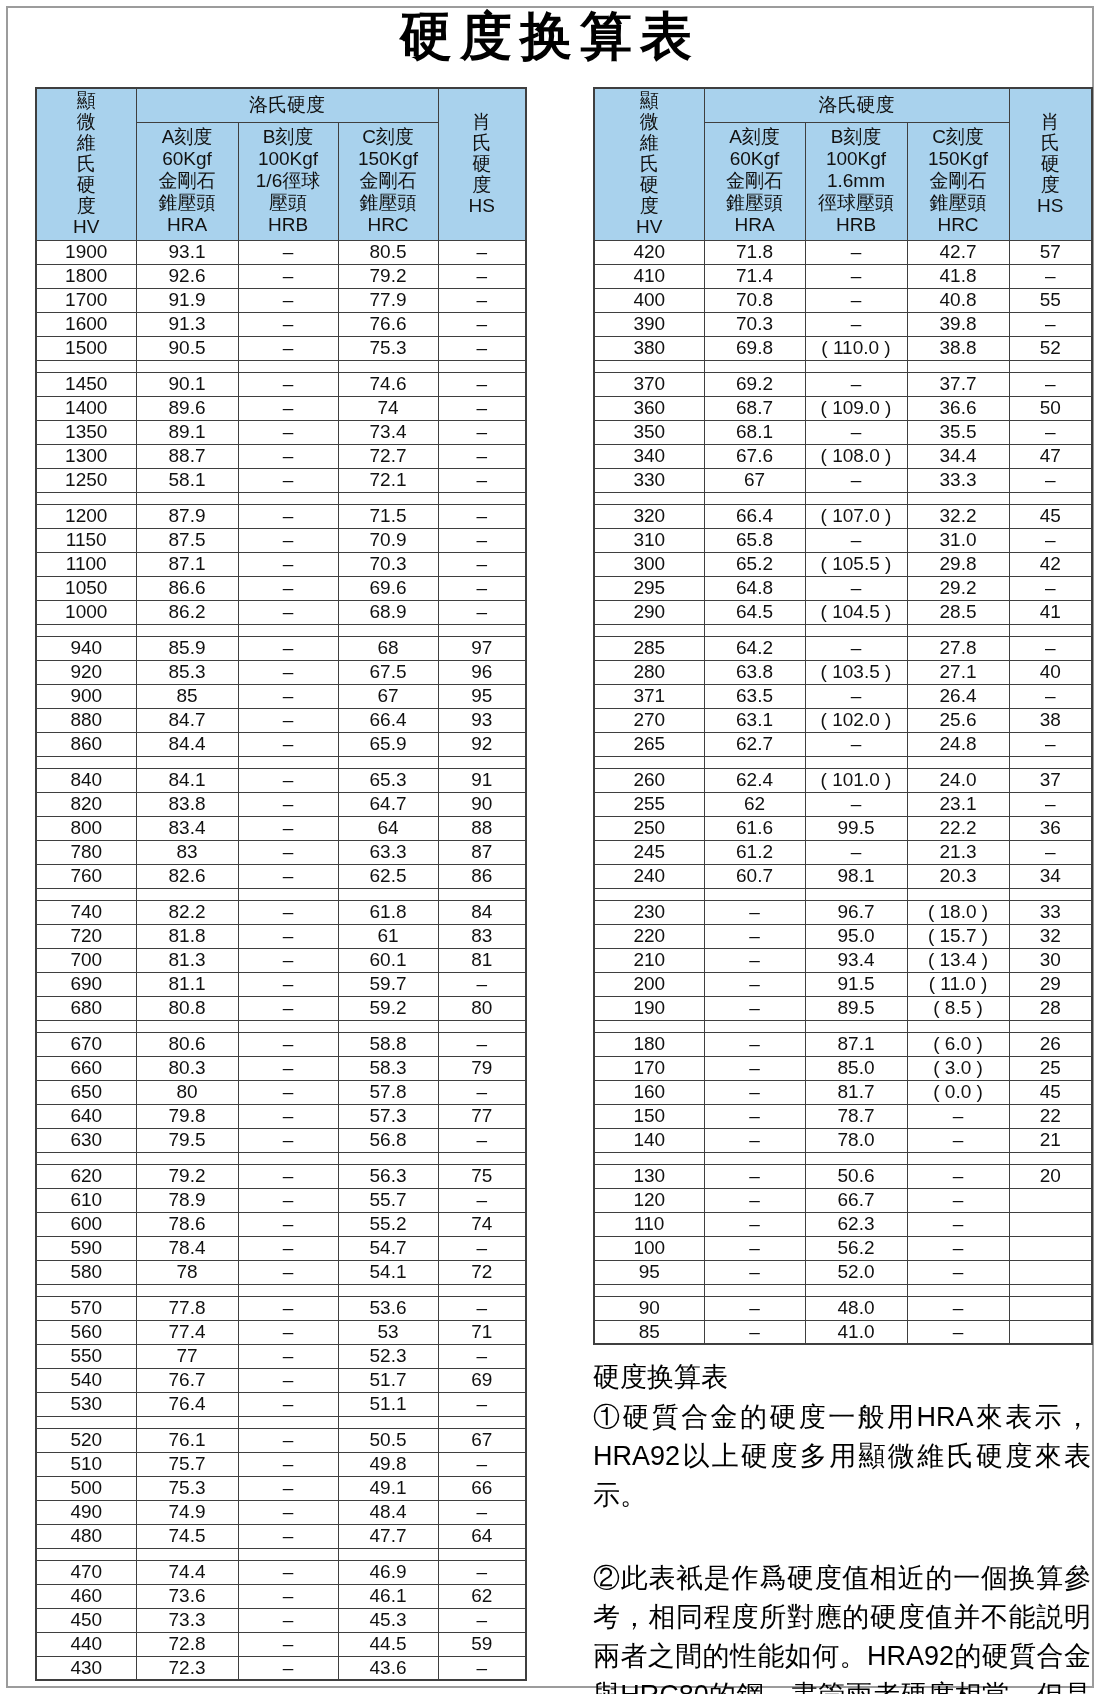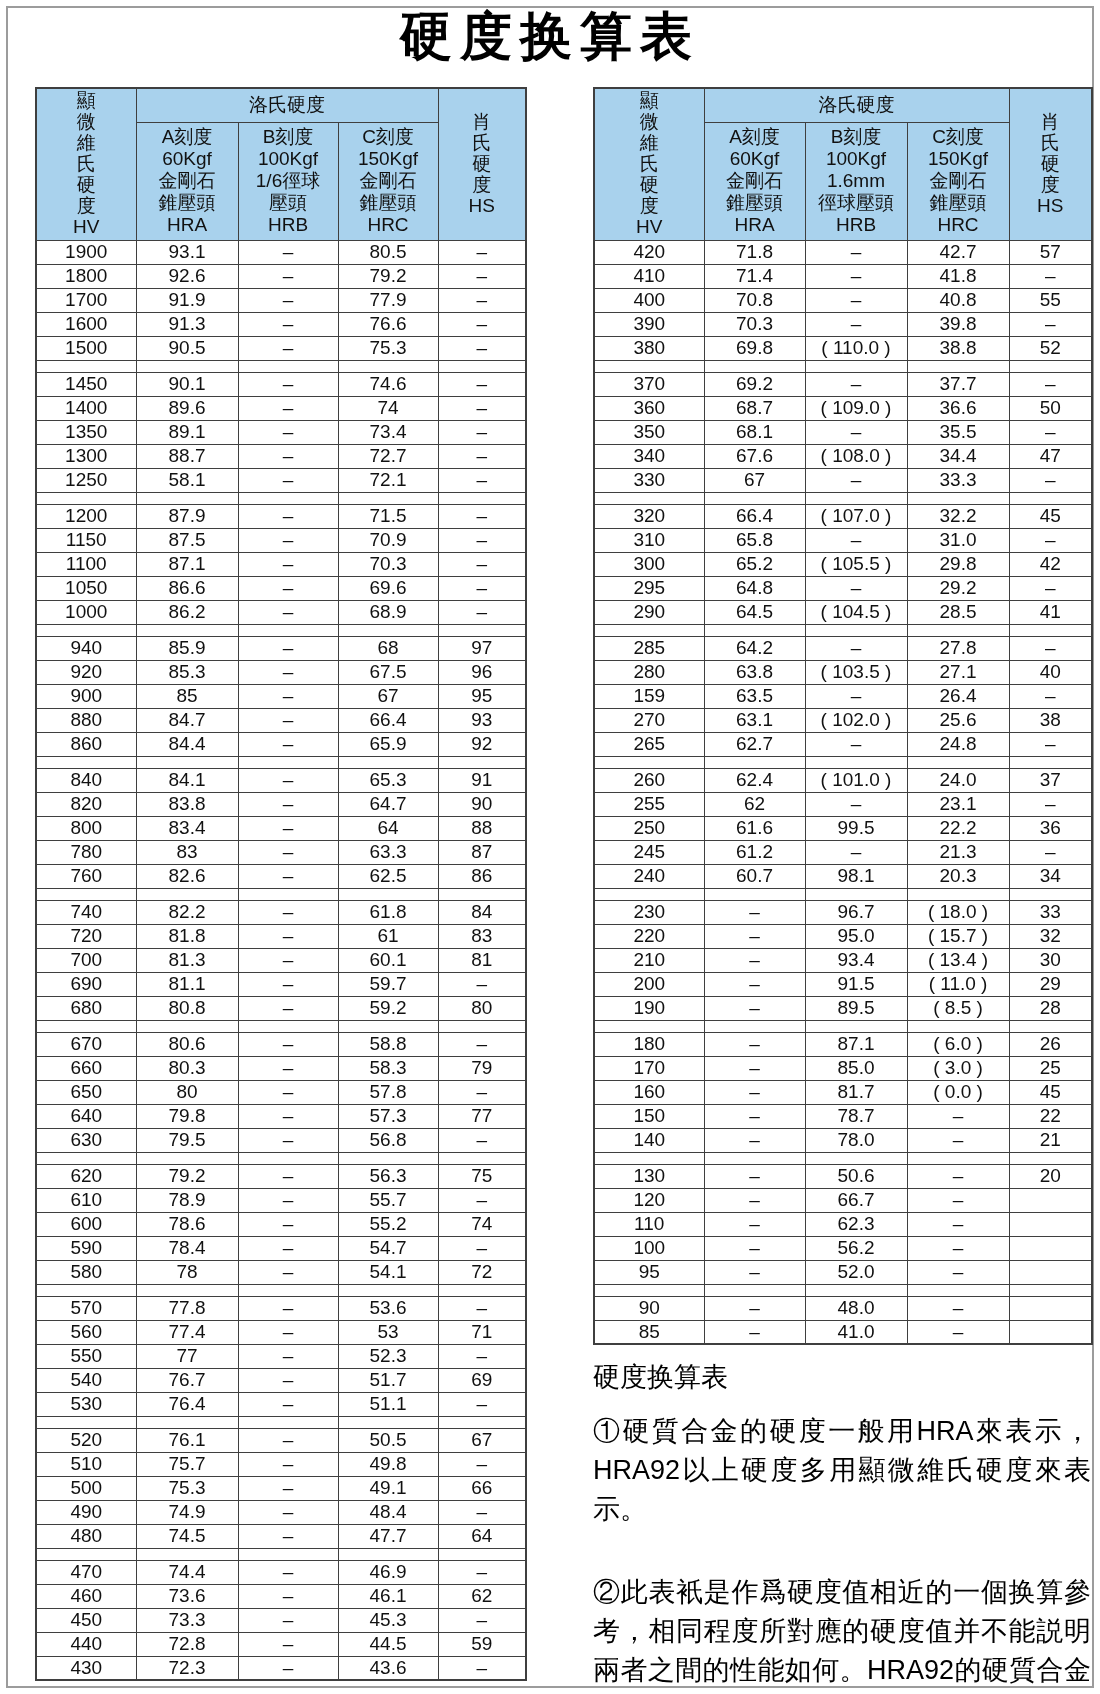--- a/index.html
+++ b/index.html
@@ -26,21 +26,21 @@
   table.htable thead th { background:var(--header-bg); line-height:22px; }
   tr.hrow1 th { height:34px; }
   tr.hrow2 th { height:118px; }
   .vstack { width:1.15em; margin:0 auto; word-break:break-all; line-height:21px; }
   .pre { white-space:pre-line; }
   table.htable tbody td { height:24px; }
   table.htable tbody tr.spacer td { height:12px; }
   .notes { margin-top:13px; color:#000; }
   .notes-heading { font-size:27px; line-height:38px; }
   .note { font-size:27px; line-height:39px; text-align:justify; }
-  .note1 { margin-top:16px; }
+  .note1 { margin-top:2px; }
   .note2 { margin-top:44px; }
 </style>
 </head>
 <body>
 
 <div class="page">
   <div class="page-border"></div>
 
   <div class="title">硬度换算表</div>
 
@@ -719,21 +719,21 @@
               <td>–</td>
             </tr>
             <tr>
               <td>280</td>
               <td>63.8</td>
               <td>( 103.5 )</td>
               <td>27.1</td>
               <td>40</td>
             </tr>
             <tr>
-              <td>159</td>
+              <td>371</td>
               <td>63.5</td>
               <td>–</td>
               <td>26.4</td>
               <td>–</td>
             </tr>
             <tr>
               <td>270</td>
               <td>63.1</td>
               <td>( 102.0 )</td>
               <td>25.6</td>

